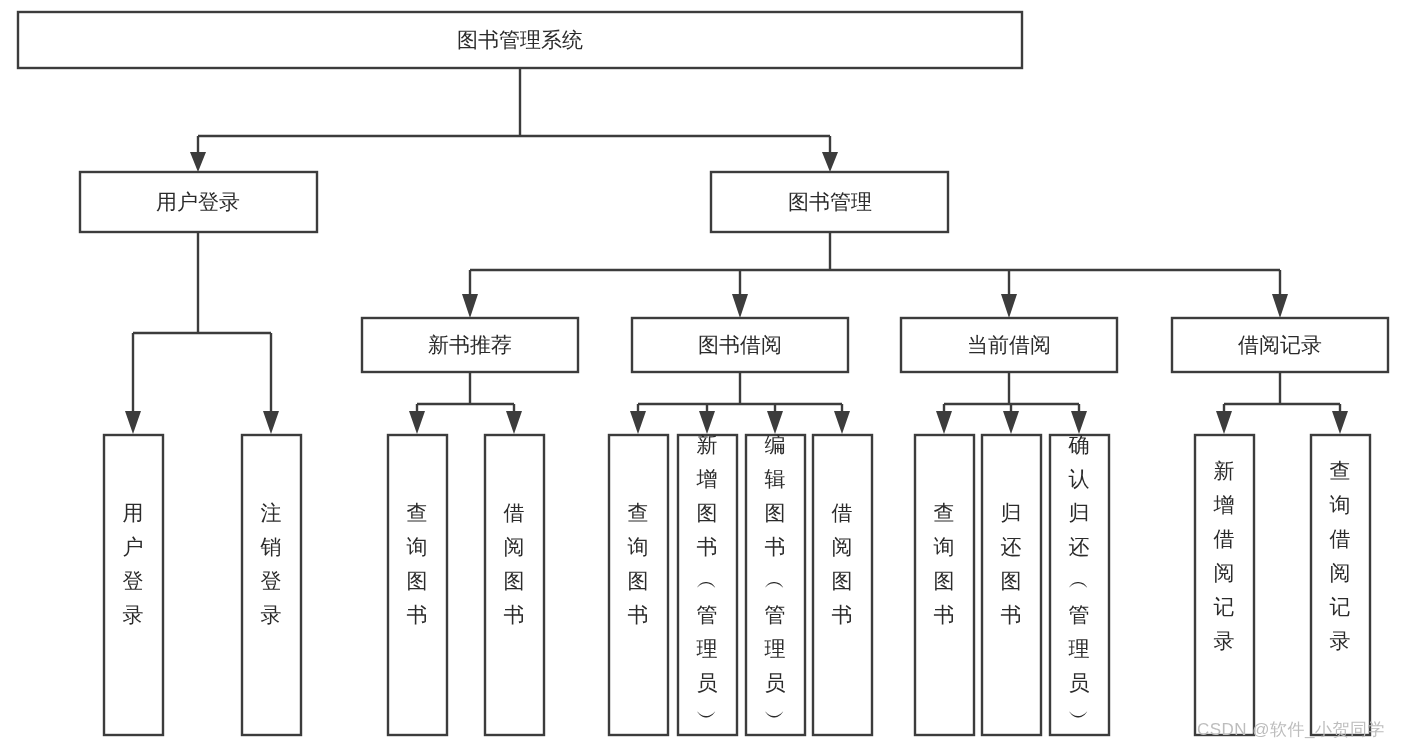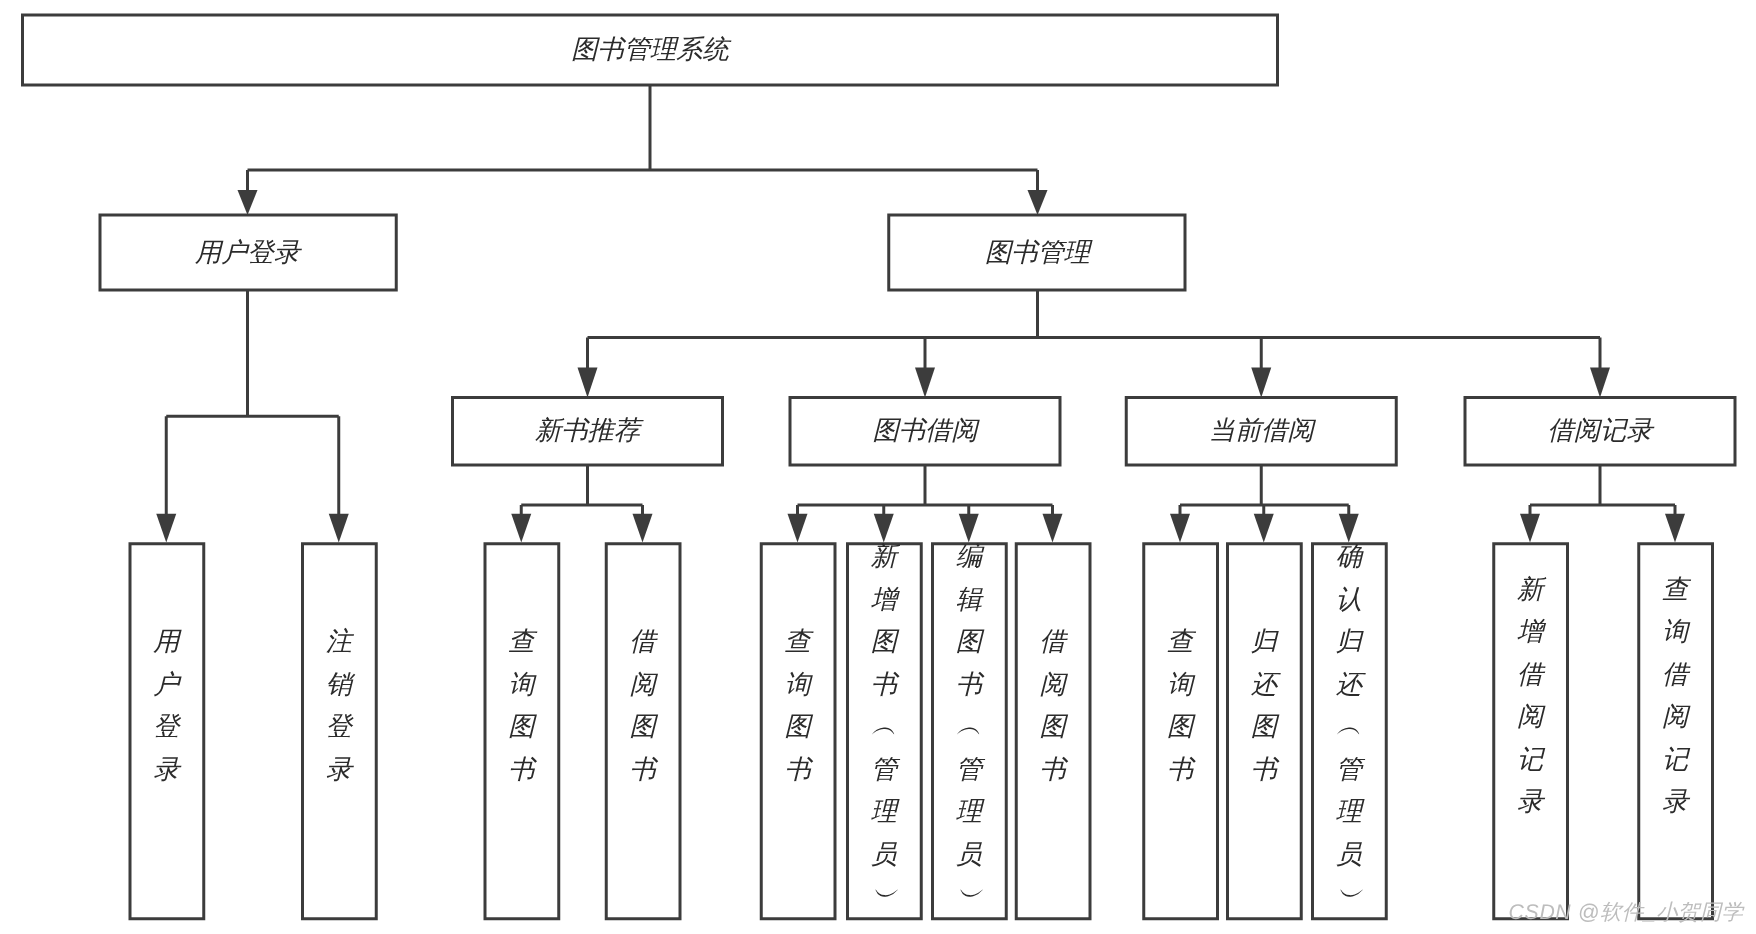--- a/index.html
+++ b/index.html
@@ -12,21 +12,20 @@
     width: 1405px;
     height: 747px;
     font-family: "Liberation Sans", "DejaVu Sans", sans-serif;
     overflow: hidden;
     position: relative;
   }
   #diagram-root {
     position: relative;
     width: 1405px;
     height: 747px;
-    font-style: italic;
   }
   svg.diagram-canvas {
     position: absolute;
     left: 0;
     top: 0;
     width: 1405px;
     height: 747px;
     display: block;
   }
   .node-box {
@@ -52,21 +51,21 @@
     dominant-baseline: middle;
   }
   .node-label-vertical {
     fill: #2b2b2b;
     font-family: "Liberation Sans", "DejaVu Sans", sans-serif;
     font-size: 21px;
     text-anchor: middle;
   }
   .watermark {
     position: absolute;
-    right: 10px;
+    right: 20px;
     bottom: 6px;
     font-family: "Liberation Sans", "DejaVu Sans", sans-serif;
     font-size: 17px;
     color: #bdbdbd;
     white-space: nowrap;
     letter-spacing: 0.5px;
     user-select: none;
   }
 </style>
 </head>

